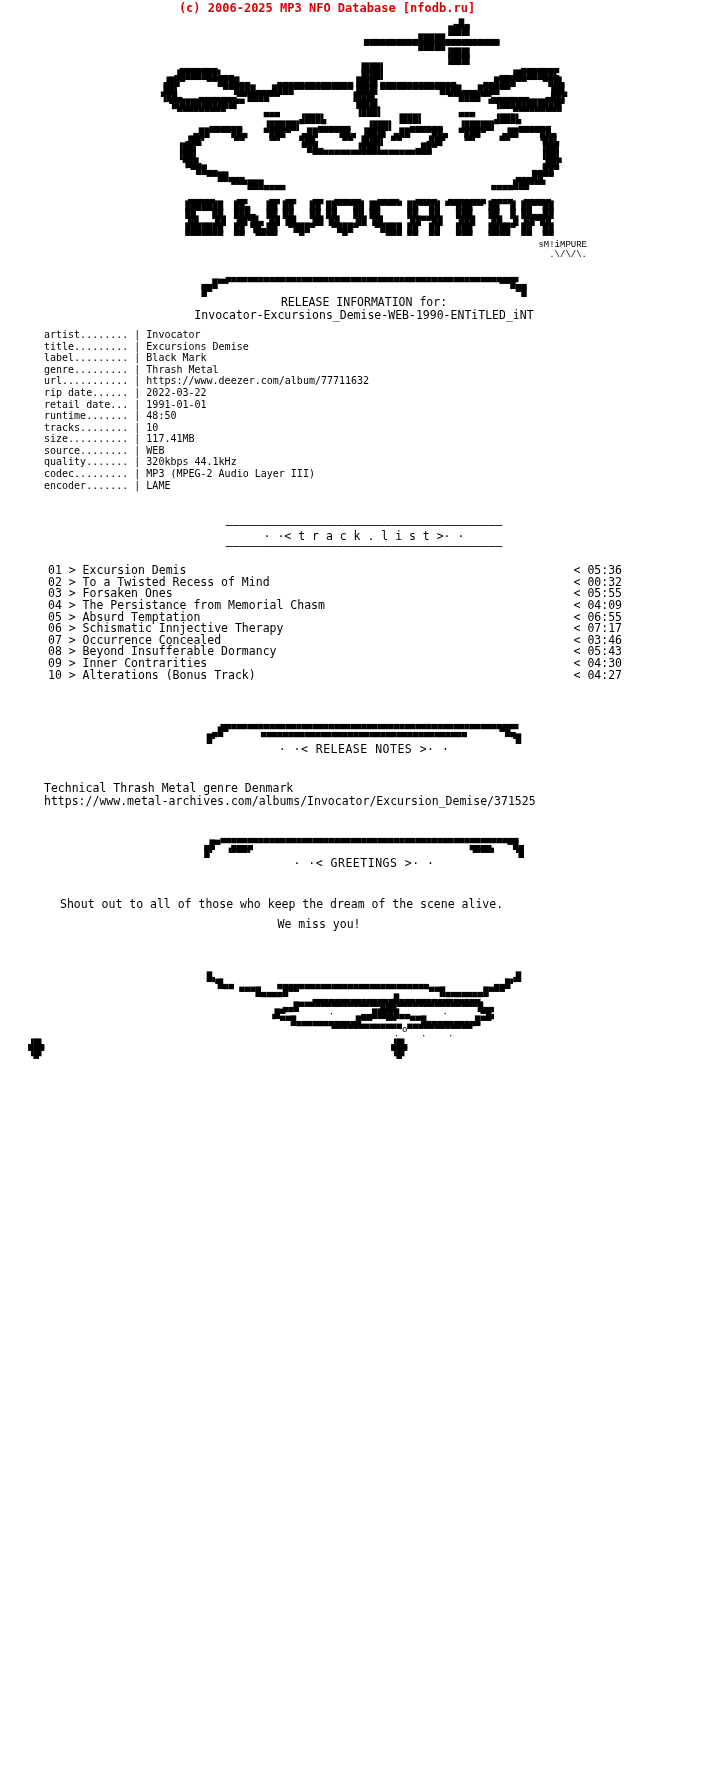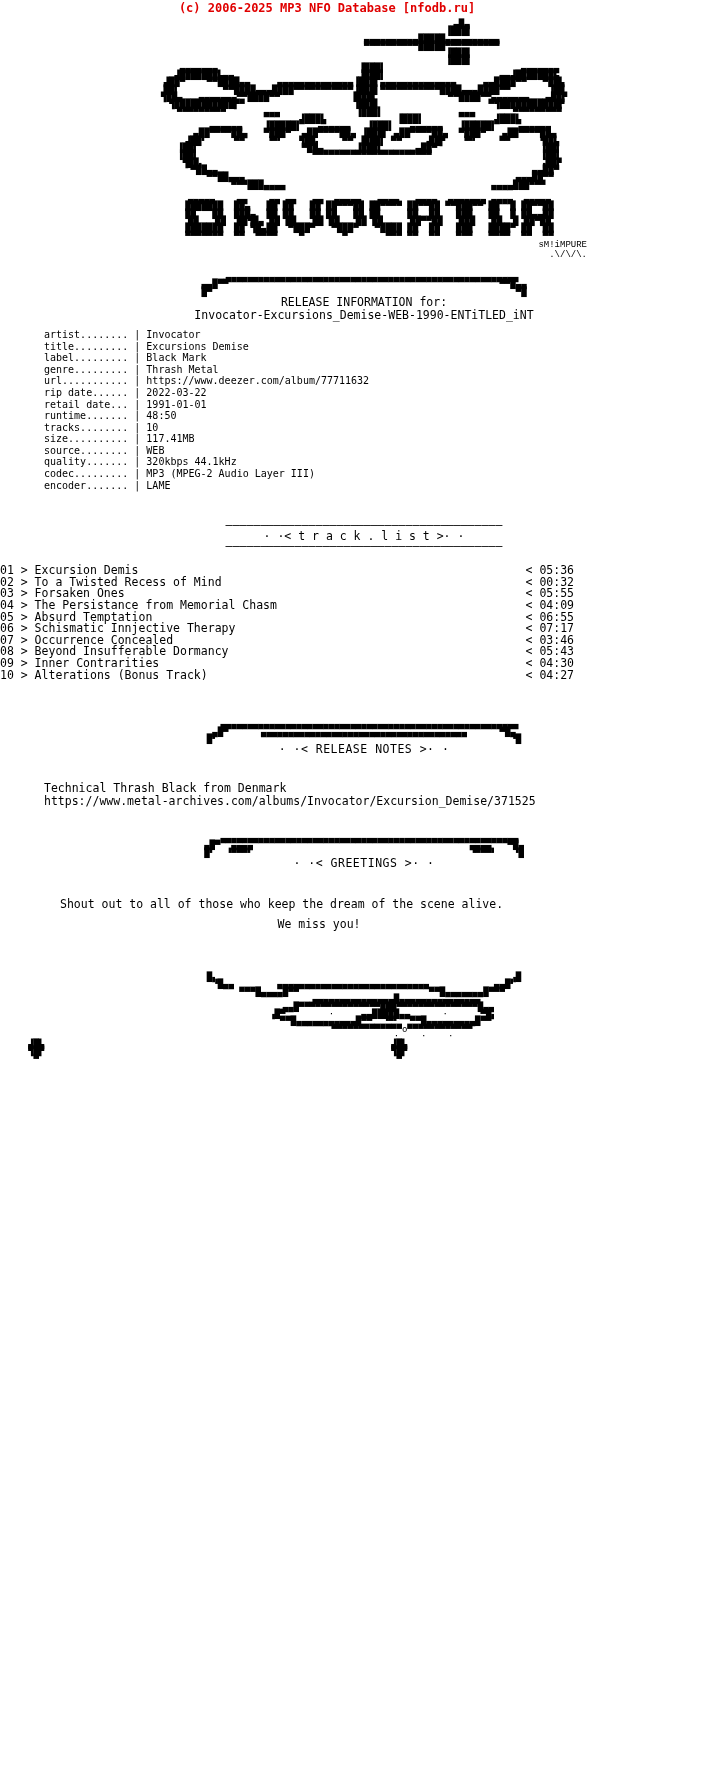--- a/index.html
+++ b/index.html
@@ -99,20 +99,21 @@
   .rule{
     text-align:center;
     font-size:11.5px;
     line-height:9px;
     white-space:pre;
   }
   .tracks{
     font-size:11.5px;
     line-height:11.6px;
     white-space:pre;
+    margin-left:48px;
   }
   .trk{
     display:block;
     width:574px;
     position:relative;
   }
   .trk .num{display:inline-block;}
   .trk .tm{position:absolute;right:0;top:0;}
   .notes{
     font-size:11.5px;
@@ -219,21 +220,21 @@
   <div class="spacer" style="height:40px"></div>
 
   <div class="frame">
 <pre class="border">  ▄▄▄▄▄▄▄▄▄▄▄▄▄▄▄▄▄▄▄▄▄▄▄▄▄▄▄▄▄▄▄▄▄▄▄▄▄▄▄▄▄▄▄▄▄▄▄▄▄▄▄▄▄▄▄
 ▄█▀      ▄▄▄▄▄▄▄▄▄▄▄▄▄▄▄▄▄▄▄▄▄▄▄▄▄▄▄▄▄▄▄▄▄▄▄▄▄▄      ▀█▄
 █▘                                                      ▝█</pre>
     <div class="sect-title">· ·&lt; RELEASE NOTES &gt;· ·</div>
 
     <div class="spacer" style="height:26px"></div>
 
-    <div class="notes"><span>Technical Thrash Black from Denmark</span>
+    <div class="notes"><span>Technical Thrash Metal genre Denmark</span>
 <span>https://www.metal-archives.com/albums/Invocator/Excursion_Demise/371525</span></div>
   </div>
 
   <div class="spacer" style="height:28px"></div>
 
   <div class="frame">
 <pre class="border">  ▄▄▄▄▄▄▄▄▄▄▄▄▄▄▄▄▄▄▄▄▄▄▄▄▄▄▄▄▄▄▄▄▄▄▄▄▄▄▄▄▄▄▄▄▄▄▄▄▄▄▄▄▄▄▄
 ▄█▀  ▄▄▄▄                                        ▄▄▄▄   ▀█▄
 █▘  ▝▀▀▀▘                                        ▝▀▀▀▘   ▝█</pre>
     <div class="sect-title">· ·&lt; GREETINGS &gt;· ·</div>

